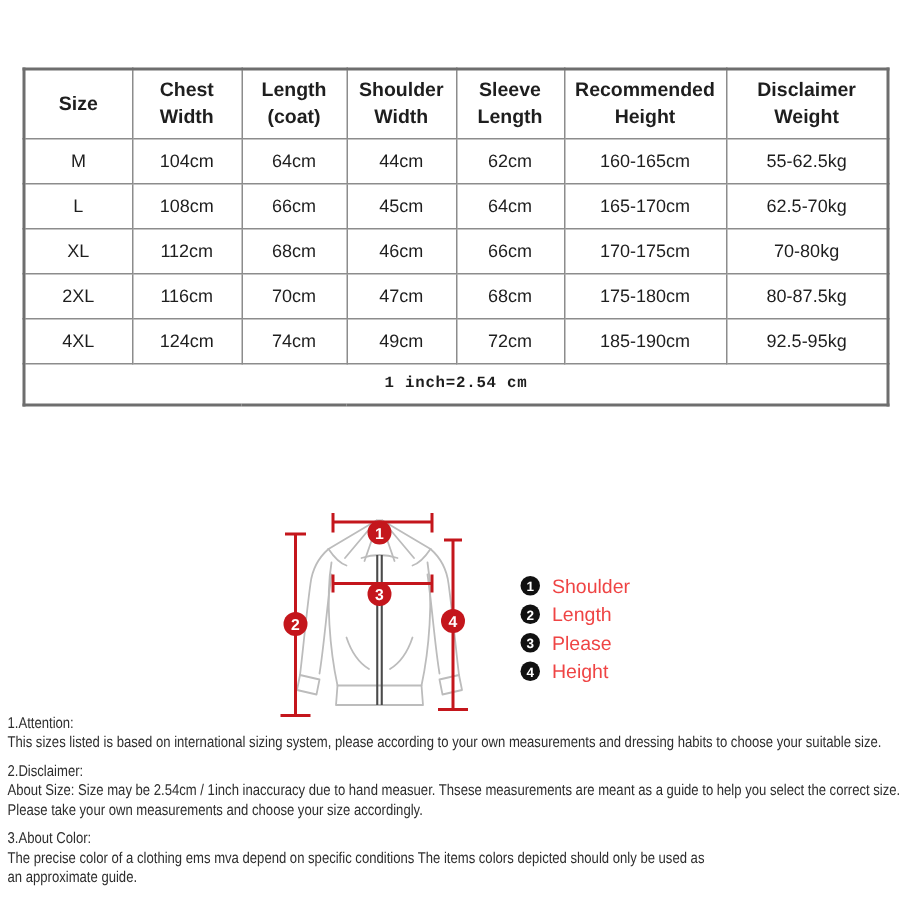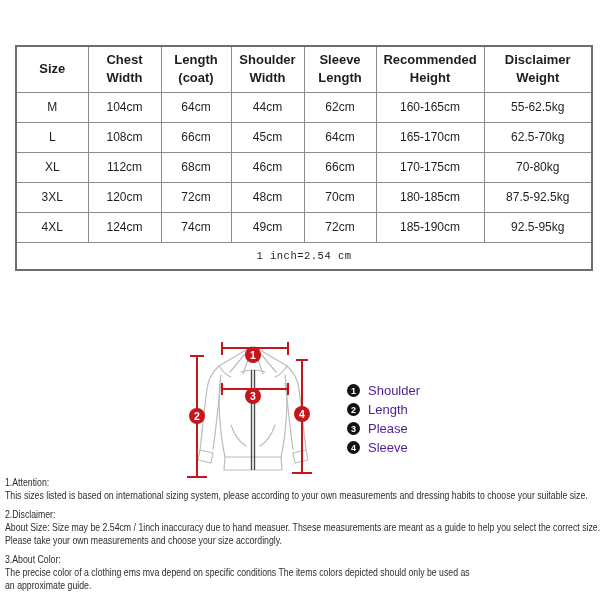--- a/index.html
+++ b/index.html
@@ -12,35 +12,35 @@
     border-collapse:collapse; table-layout:fixed;
     border:2px solid #6e6e6e;
   }
   .size-table th, .size-table td{
     border:1px solid #8c8c8c; text-align:center; vertical-align:middle;
     padding:0 2px; overflow:hidden;
   }
   .size-table th{ font-size:13px; font-weight:bold; line-height:18px; height:46px; }
   .size-table td{ font-size:12px; height:30px; }
   .size-table tr.note-row td{
-    font-family:"Liberation Mono", monospace; font-weight:normal;
+    font-family:"Liberation Mono", monospace; font-weight:bold;
     font-size:10.5px; height:28px; letter-spacing:.5px;
   }
 
   
   .diagram{ position:absolute; left:175px; top:339px; }
 
   .legend{ position:absolute; left:347px; top:381px; }
   .legend-item{ display:flex; align-items:center; height:19px; }
   .legend-badge{
     display:inline-flex; align-items:center; justify-content:center;
     width:13px; height:13px; border-radius:50%; background:#111;
     color:#fff; font-size:9px; font-weight:bold; margin-right:8px; flex:0 0 13px;
   }
-  .legend-label{ font-size:13px; color:#4c1d95; }
+  .legend-label{ font-size:13px; color:#ef4444; }
 
   
   .notes{
     position:absolute; left:5px; top:476px; width:710px;
     transform:scaleX(0.84); transform-origin:0 0;
     font-size:10.4px; line-height:13px; color:#2e2e2e;
   }
   .notes .para{ margin-bottom:6px; }
   .notes .para-body{ white-space:pre-line; }
 </style>
@@ -88,27 +88,27 @@
   <tr>
     <td>XL</td>
     <td>112cm</td>
     <td>68cm</td>
     <td>46cm</td>
     <td>66cm</td>
     <td>170-175cm</td>
     <td>70-80kg</td>
   </tr>
   <tr>
-    <td>3XL</td>
-    <td>120cm</td>
-    <td>72cm</td>
-    <td>48cm</td>
+    <td>2XL</td>
+    <td>116cm</td>
     <td>70cm</td>
-    <td>180-185cm</td>
-    <td>87.5-92.5kg</td>
+    <td>47cm</td>
+    <td>68cm</td>
+    <td>175-180cm</td>
+    <td>80-87.5kg</td>
   </tr>
   <tr>
     <td>4XL</td>
     <td>124cm</td>
     <td>74cm</td>
     <td>49cm</td>
     <td>72cm</td>
     <td>185-190cm</td>
     <td>92.5-95kg</td>
   </tr>
@@ -171,21 +171,21 @@
   <div class="legend-item">
     <span class="legend-badge">2</span>
     <span class="legend-label">Length</span>
   </div>
   <div class="legend-item">
     <span class="legend-badge">3</span>
     <span class="legend-label">Please</span>
   </div>
   <div class="legend-item">
     <span class="legend-badge">4</span>
-    <span class="legend-label">Sleeve</span>
+    <span class="legend-label">Height</span>
   </div>
 </div>
 
 <div class="notes">
   <div class="para">
     <div class="para-head">1.Attention:</div>
     <div class="para-body">This sizes listed is based on international sizing system, please according to your own measurements and dressing habits to choose your suitable size.</div>
   </div>
   <div class="para">
     <div class="para-head">2.Disclaimer:</div>

